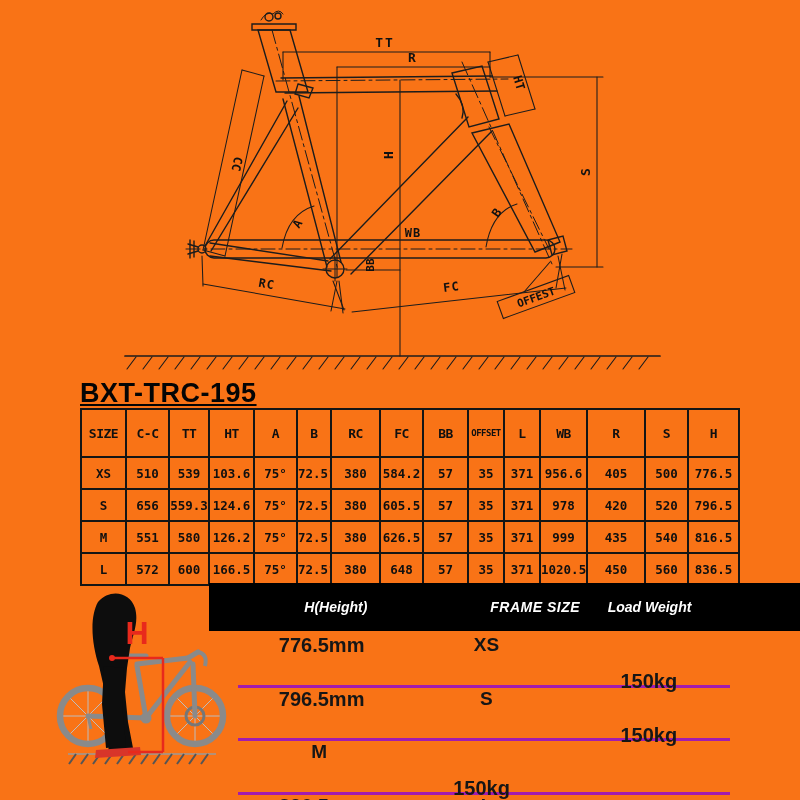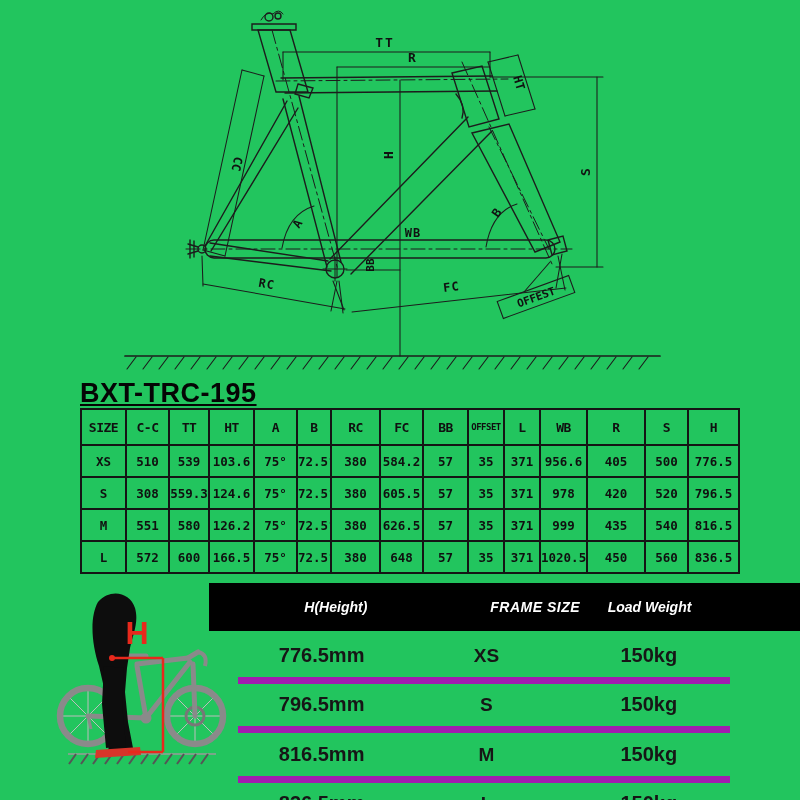--- a/index.html
+++ b/index.html
@@ -1,39 +1,39 @@
 <!DOCTYPE html>
 <html><head>
 <meta charset="utf-8">
 <style>
   html,body{margin:0;padding:0;background:#fff;}
-  #canvas{position:relative;width:800px;height:800px;background:#22c55e;overflow:hidden;
+  #canvas{position:relative;width:800px;height:800px;background:#f97316;overflow:hidden;
           font-family:"Liberation Sans",sans-serif;color:#111;}
   svg{display:block;}
   .diagram{position:absolute;left:0;top:0;}
   .title{position:absolute;left:80px;top:378px;font-size:27px;font-weight:800;
          letter-spacing:.5px;color:#050505;font-family:"Liberation Sans",sans-serif;text-decoration:underline;}
   table.spec{position:absolute;left:80px;top:408px;width:658px;border-collapse:collapse;
          table-layout:fixed;font-family:"DejaVu Sans Mono",monospace;font-weight:600;
          font-size:12.5px;color:#101010;}
   table.spec th,table.spec td{border:2px solid #151515;text-align:center;padding:0;
          overflow:hidden;white-space:nowrap;}
-  table.spec thead tr{height:36px;}
+  table.spec thead tr{height:48px;}
   table.spec tbody tr{height:32px;}
   table.spec th{font-size:13px;letter-spacing:-.5px;}
   table.spec th.sm{font-size:9px;letter-spacing:-.5px;}
   .hbar{position:absolute;left:209px;top:583px;width:604px;height:48px;background:#000;
         display:flex;align-items:center;color:#fff;font-style:italic;font-weight:600;
         font-size:14px;}
   .hbar .c1{width:42%;text-align:center;}
   .hbar .c2{width:24%;text-align:center;letter-spacing:.5px;}
   .hbar .c3{width:34%;text-align:left;}
   .hrows{position:absolute;left:238px;top:634px;width:492px;}
-  .hrow{height:32.5px;display:flex;align-items:flex-end;border-bottom:7px solid #a21caf;
-        font-weight:700;font-size:20px;color:#161616;padding-bottom:10px;}
+  .hrow{height:32.5px;display:flex;align-items:flex-start;border-bottom:3px solid #a21caf;
+        font-weight:700;font-size:20px;color:#161616;padding-bottom:18px;}
   .hrow .c1{width:34%;text-align:center;}
   .hrow .c2{width:33%;text-align:center;font-size:19px;}
   .hrow .c3{width:33%;text-align:center;margin-top:36px;}
   .bike{position:absolute;left:40px;top:592px;}
   .dimtext{font-family:"DejaVu Sans Mono",monospace;font-weight:600;fill:#111;}
 </style>
 </head>
 <body>
 
 <div id="canvas">
@@ -191,21 +191,21 @@
         <td>57</td>
         <td>35</td>
         <td>371</td>
         <td>956.6</td>
         <td>405</td>
         <td>500</td>
         <td>776.5</td>
       </tr>
       <tr>
         <td>S</td>
-        <td>308</td>
+        <td>656</td>
         <td>559.3</td>
         <td>124.6</td>
         <td>75°</td>
         <td>72.5°</td>
         <td>380</td>
         <td>605.5</td>
         <td>57</td>
         <td>35</td>
         <td>371</td>
         <td>978</td>
@@ -261,21 +261,20 @@
       <div class="c1">776.5mm</div>
       <div class="c2">XS</div>
       <div class="c3">150kg</div>
     </div>
     <div class="hrow">
       <div class="c1">796.5mm</div>
       <div class="c2">S</div>
       <div class="c3">150kg</div>
     </div>
     <div class="hrow">
-      <div class="c1">816.5mm</div>
       <div class="c2">M</div>
       <div class="c3">150kg</div>
     </div>
     <div class="hrow">
       <div class="c1">836.5mm</div>
       <div class="c2">L</div>
       <div class="c3">150kg</div>
     </div>
   </div>
 

